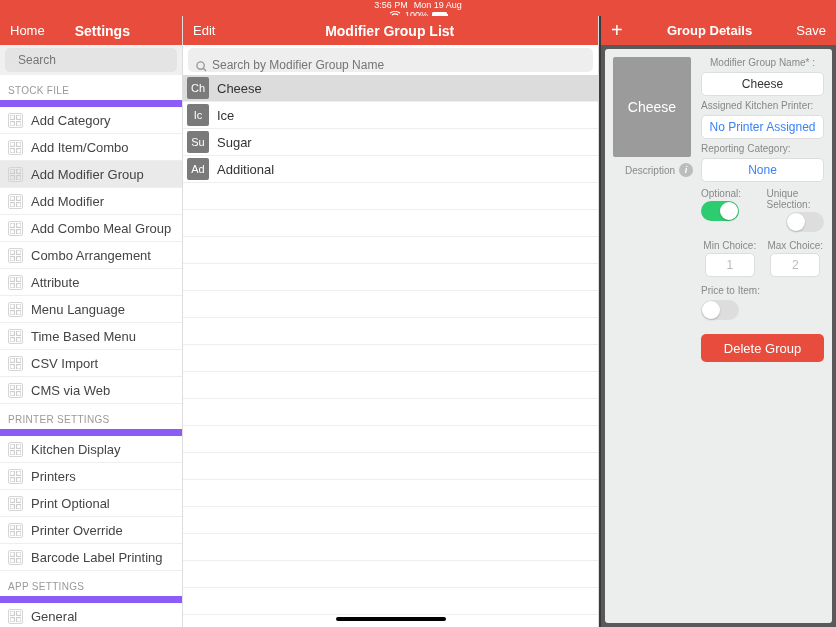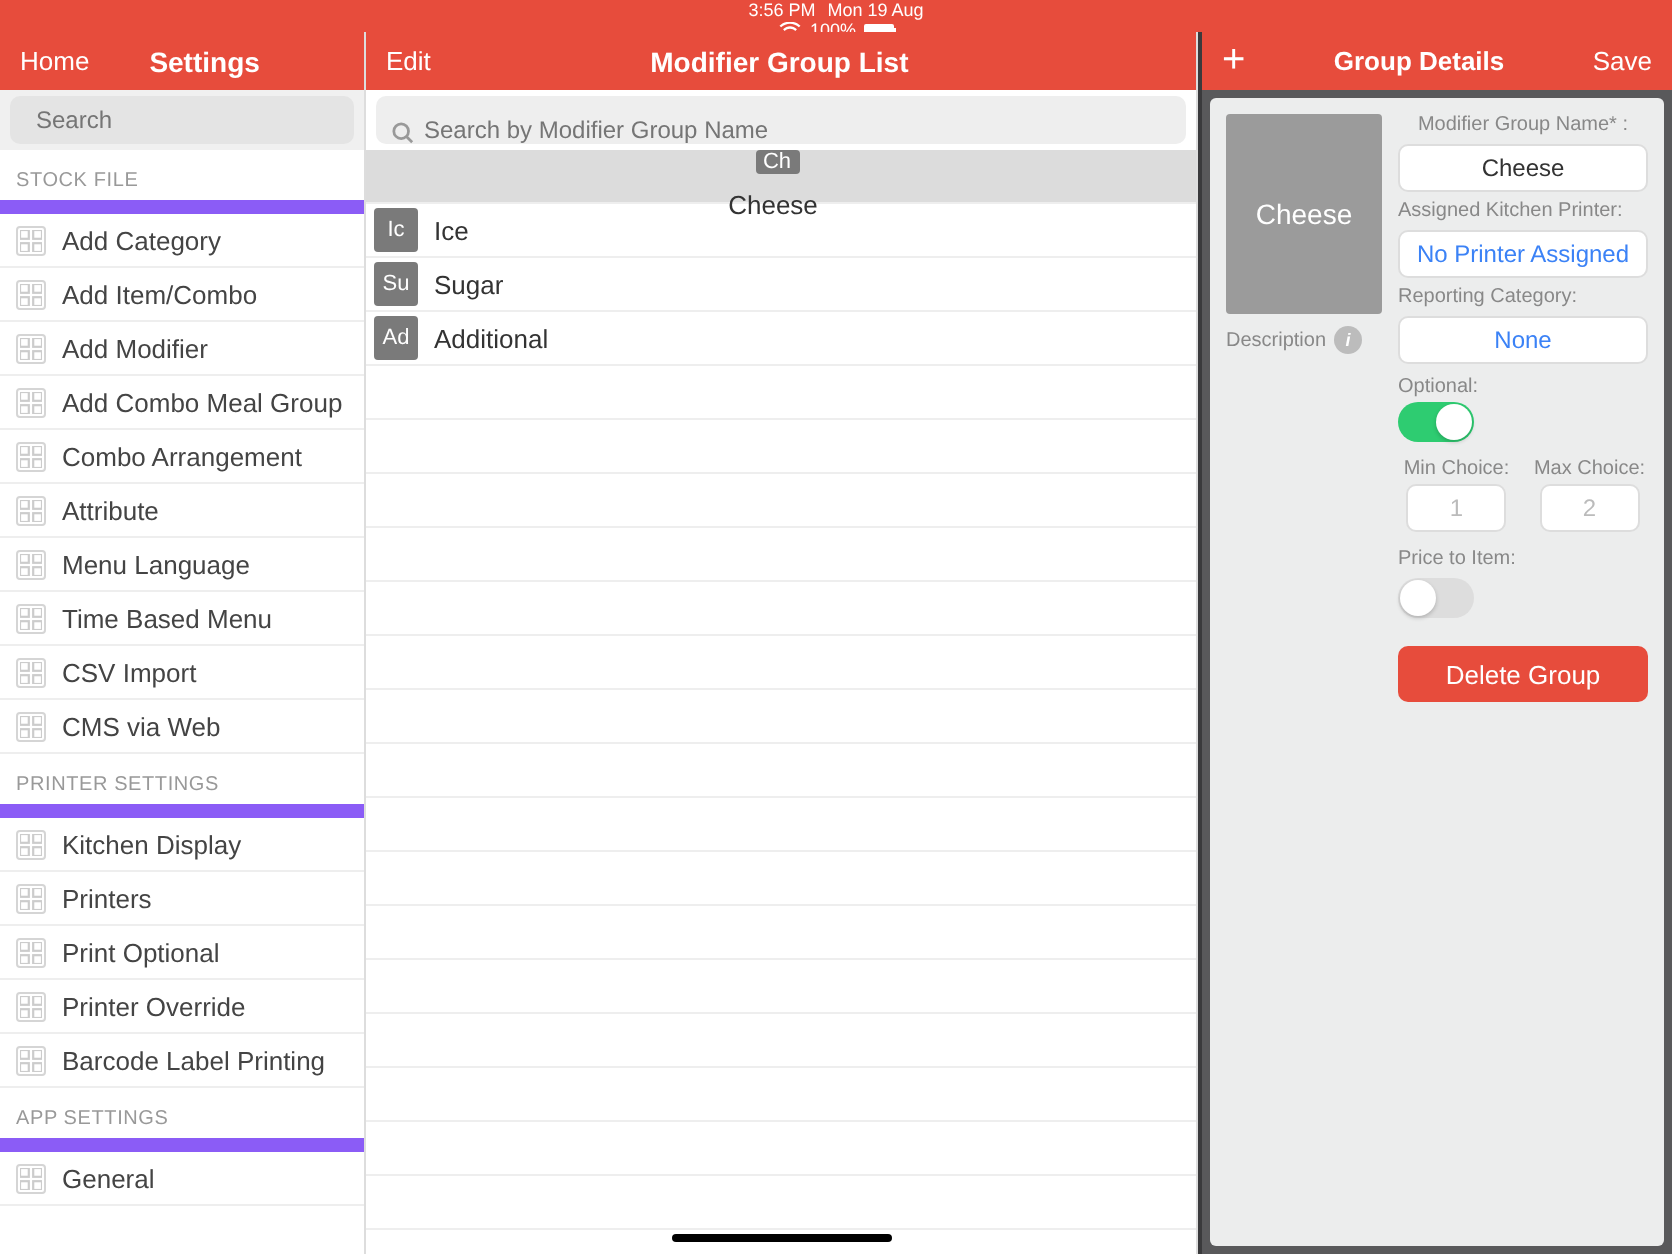--- a/index.html
+++ b/index.html
@@ -26,32 +26,32 @@
   .nav-icon { width:15px; height:15px; display:flex; align-items:center; justify-content:center; color:#c9c9c9; border:1px solid #d5d5d5; border-radius:2px; font-size:10px; }
   
   .middle { flex:1; border-right:1px solid #ddd; display:flex; flex-direction:column; background:#fff; min-width: 0;}
   .mid-header { height:29px; background:#e74c3c; color:#fff; display:flex; align-items:center; padding:0 10px; justify-content:space-between;gap:11px;}
   .mid-title { text-align:center; flex:1; font-weight:600; font-size:14px;}
   .mid-search-wrap{padding:3px 5px; background:#fff;}
   .mid-search{display:flex;align-items:flex-end;height:24px;background:#eee;border-radius:5px;padding:0 8px;color:#888;gap:5px;}
   .mid-search input{border:none;background:transparent;outline:none;flex:1;font-size:12px;}
   .mod-list { flex:1; overflow:auto; }
   .mod-row { display:flex; align-items:center; height:27px; border-bottom:1px solid #eee; gap:8px; padding-right:8px; cursor:pointer;}
-  .mod-row.selected { background:#dcdcdc;flex-direction:column; }
+  .mod-row.selected { background:#dcdcdc; }
   .mod-avatar { width:22px; height:22px; background:#7a7a7a; color:#fff; font-size:11px; display:flex; align-items:center; justify-content:center; margin-left:4px; border-radius:2px;}
   .empty-row { height:27px; border-bottom:1px solid #eee; }
   .home-indicator{position:absolute; bottom:6px; left:50%; transform:translateX(-50%); width:110px; height:4px; background:#000; border-radius:3px;}
   
   .detail { width:237px; background:#59595b; display:flex; flex-direction:column; position:relative; border-left:2px solid #3a3a3c;}
   .det-header { height:29px; background:#e74c3c; color:#fff; display:flex; align-items:center; padding:0 10px; justify-content:space-between;}
   .det-title { font-weight:600; font-size:13px; }
   .det-body { flex:1; background:#eceded; padding:8px; overflow:auto; margin:4px; border-radius:3px;}
   .det-top { display:flex; gap:8px; }
   .thumb { width:78px; height:100px; background:#9b9b9b; color:#fff; display:flex; align-items:center; justify-content:center; font-size:14px; font-weight:500; border-radius:2px; flex-direction:column;}
-  .desc-row{display:flex;align-items:center;gap:4px; margin-top:6px;}
+  .desc-row{display:flex;align-items:center;gap:4px; margin-top:6px;margin-left:12px;}
   .form{flex:1; display:flex; flex-direction:column; gap:4px;}
   .lbl{font-size:10px;color:#888;}
   .lbl.center{text-align:center;}
   .field, .btn-outline { height:24px; border:1px solid #ddd; border-radius:5px; background:#fff; display:flex; align-items:center; justify-content:center; font-size:12px; padding:0 6px;}
   .btn-outline { color:#3b82f6; cursor:pointer;}
   .row-split{display:flex; gap:8px;}
   .col-half{flex:1; display:flex; flex-direction:column; align-items:center; gap:2px;}
   
   .toggle{width:38px;height:20px;border-radius:20px;background:#ddd;position:relative;cursor:pointer;}
   .toggle.on{background:#2ecc71;}
@@ -118,20 +118,31 @@
             <span class="nav-icon">
               <svg width="11" height="11" viewBox="0 0 10 10">
                 <rect x="0" y="0" width="4" height="4" fill="none" stroke="#ccc"></rect>
                 <rect x="6" y="0" width="4" height="4" fill="none" stroke="#ccc"></rect>
                 <rect x="0" y="6" width="4" height="4" fill="none" stroke="#ccc"></rect>
                 <rect x="6" y="6" width="4" height="4" fill="none" stroke="#ccc"></rect>
               </svg>
             </span>
             <span>Add Item/Combo</span>
           </div>
+          <div class="nav-item selected">
+            <span class="nav-icon">
+              <svg width="11" height="11" viewBox="0 0 10 10">
+                <rect x="0" y="0" width="4" height="4" fill="none" stroke="#ccc"></rect>
+                <rect x="6" y="0" width="4" height="4" fill="none" stroke="#ccc"></rect>
+                <rect x="0" y="6" width="4" height="4" fill="none" stroke="#ccc"></rect>
+                <rect x="6" y="6" width="4" height="4" fill="none" stroke="#ccc"></rect>
+              </svg>
+            </span>
+            <span>Add Modifier Group</span>
+          </div>
           <div class="nav-item">
             <span class="nav-icon">
               <svg width="11" height="11" viewBox="0 0 10 10">
                 <rect x="0" y="0" width="4" height="4" fill="none" stroke="#ccc"></rect>
                 <rect x="6" y="0" width="4" height="4" fill="none" stroke="#ccc"></rect>
                 <rect x="0" y="6" width="4" height="4" fill="none" stroke="#ccc"></rect>
                 <rect x="6" y="6" width="4" height="4" fill="none" stroke="#ccc"></rect>
               </svg>
             </span>
             <span>Add Modifier</span>
@@ -366,20 +377,26 @@
             <div class="btn-outline">
                 <span>None</span>
               </div>
             <div class="row-split" style="margin-top:2px">
               <div class="col-half" style="align-items:flex-start">
                 <span class="lbl">Optional:</span>
                 <div class="toggle on">
                     <div class="knob"></div>
                   </div>
               </div>
+              <div class="col-half" style="align-items:flex-end">
+                <span class="lbl">Unique Selection:</span>
+                <div class="toggle">
+                    <div class="knob"></div>
+                  </div>
+              </div>
             </div>
             <div class="row-split" style="margin-top:4px">
               <div class="col-half">
                 <span class="lbl">Min Choice:</span>
                 <div class="num-box">
                     <span>1</span>
                   </div>
               </div>
               <div class="col-half">
                 <span class="lbl">Max Choice:</span>

